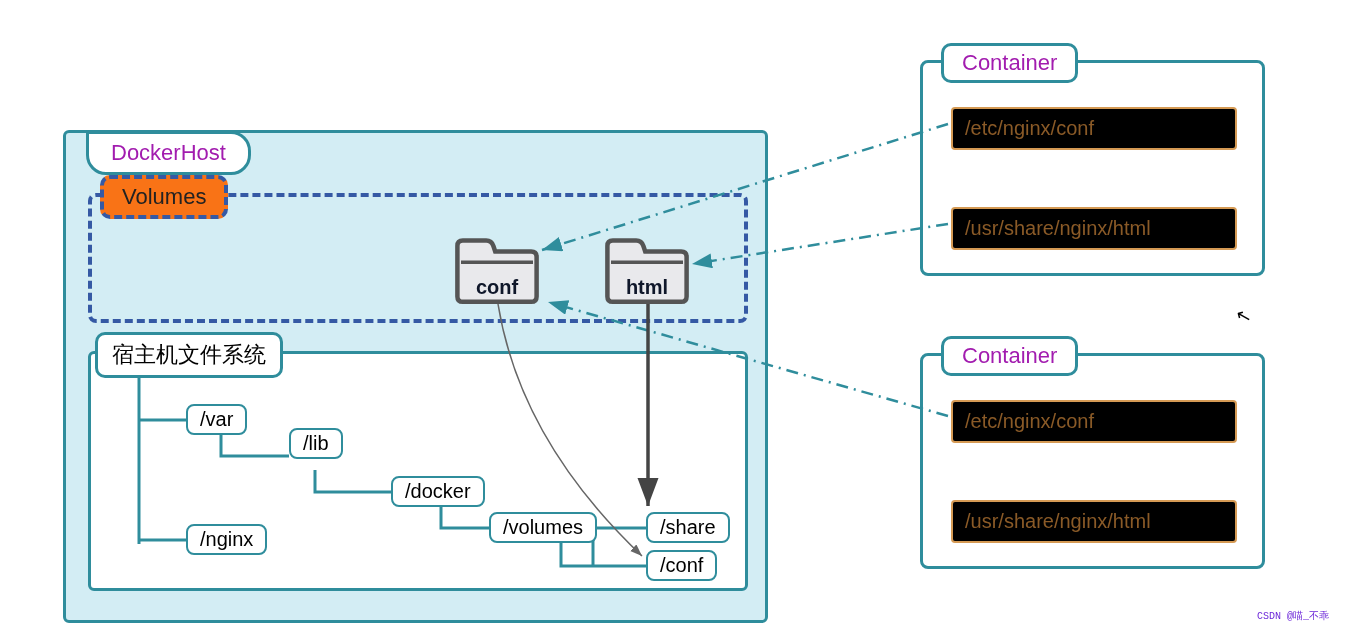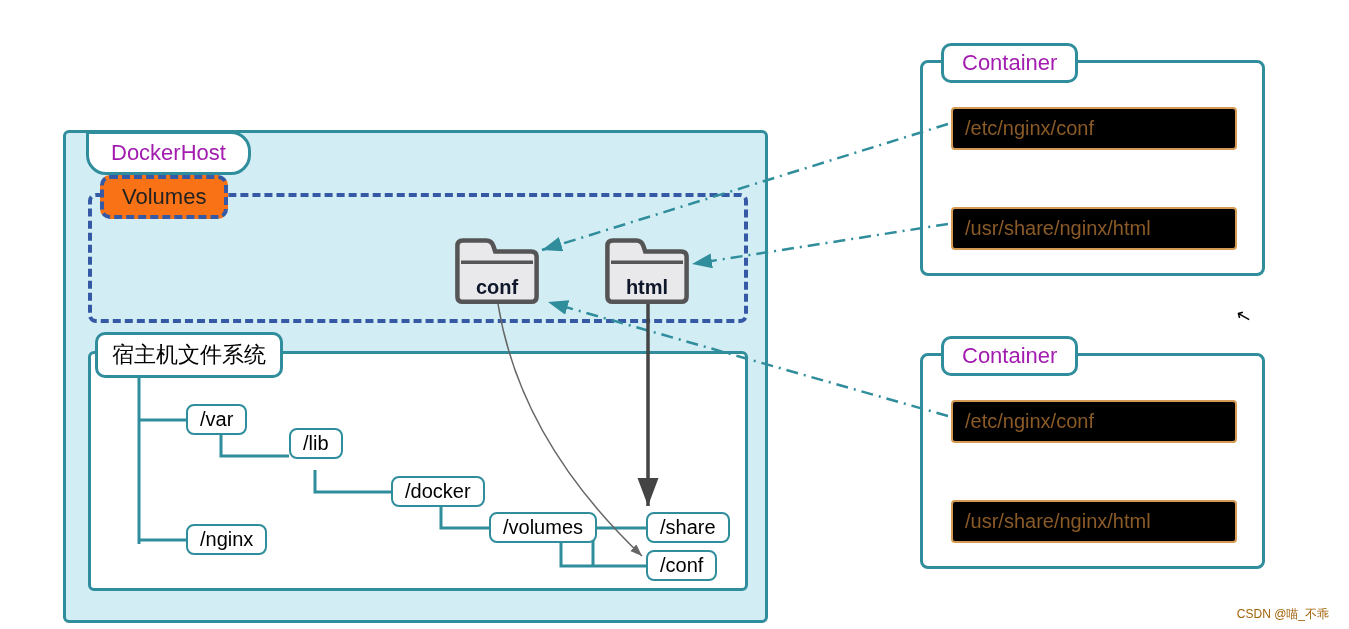--- a/index.html
+++ b/index.html
@@ -126,23 +126,23 @@
     border: 2px solid #d59a54;
     border-radius: 4px;
     font-size: 20px;
     color: #8a5a27;
     font-family: "Segoe UI", sans-serif;
   }
   .watermark {
     position: absolute;
     right: 20px;
     bottom: 6px;
-    color: #a16207;
-    font-size: 12px;
-    font-family: Liberation Sans, sans-serif;
+    color: #6d28d9;
+    font-size: 10px;
+    font-family: Liberation Mono, monospace;
   }
   .cursor {
     position: absolute;
     left: 1236px;
     top: 305px;
     font-size: 18px;
     transform: rotate(-15deg);
   }
   .tree-line {
     stroke: #2f8d9c;

